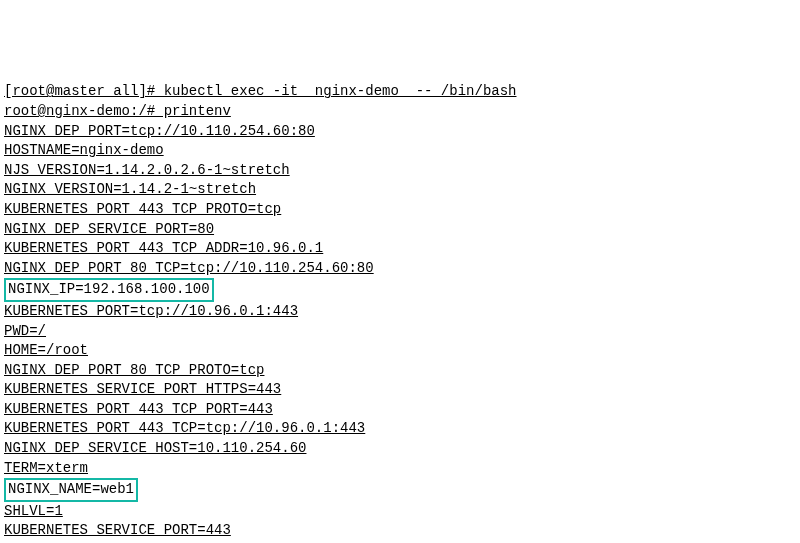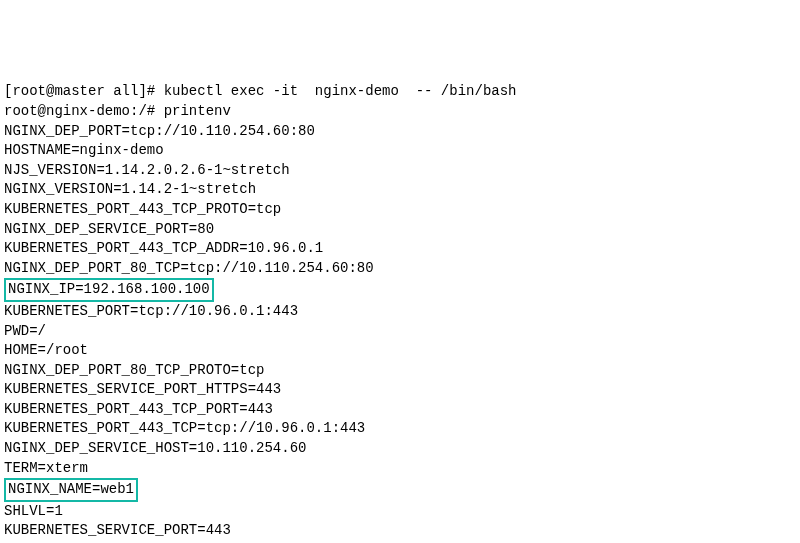--- a/index.html
+++ b/index.html
@@ -11,20 +11,21 @@
       font-family: "Courier New", monospace;
       font-size: 14px;
       line-height: 1.4;
       color: #000;
       background: #fff;
       padding: 4px;
       white-space: pre;
     }
     .terminal-line {
       display: block;
+      text-decoration: underline;
     }
     .highlight-box {
       border: 2px solid #14b8a6;
       display: inline-block;
       padding: 0 2px;
       position: relative;
     }
   </style>
 </head>
 <body>

